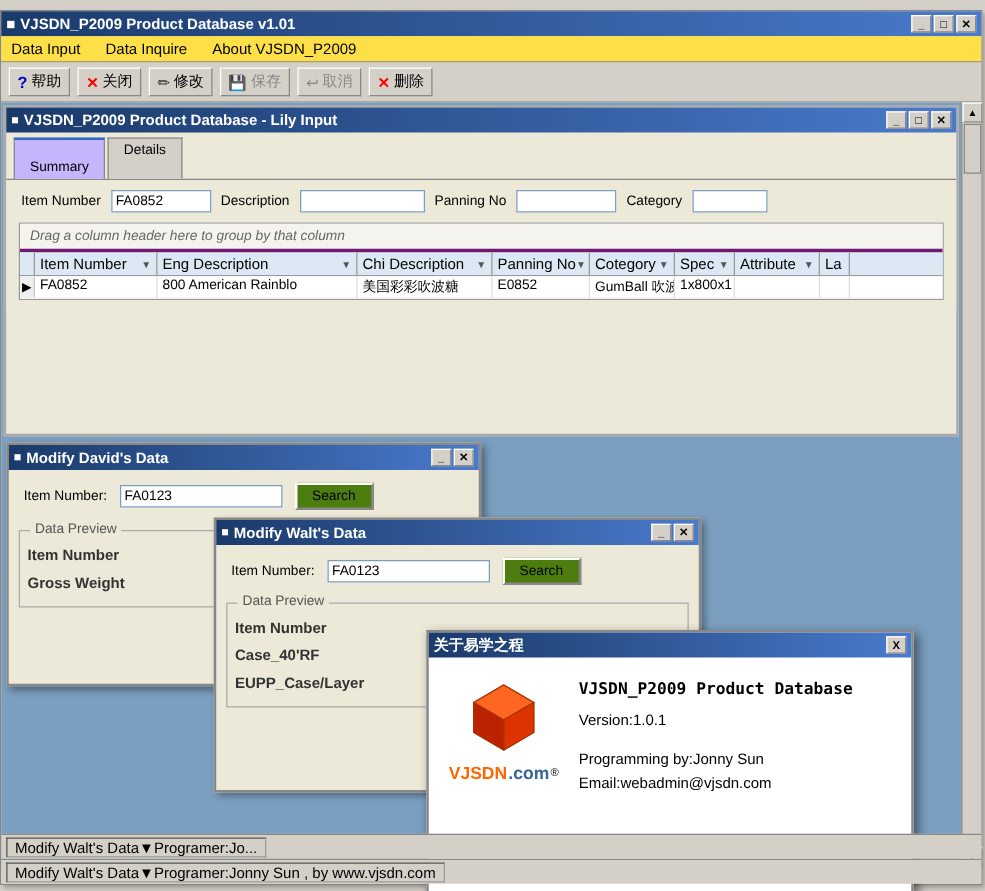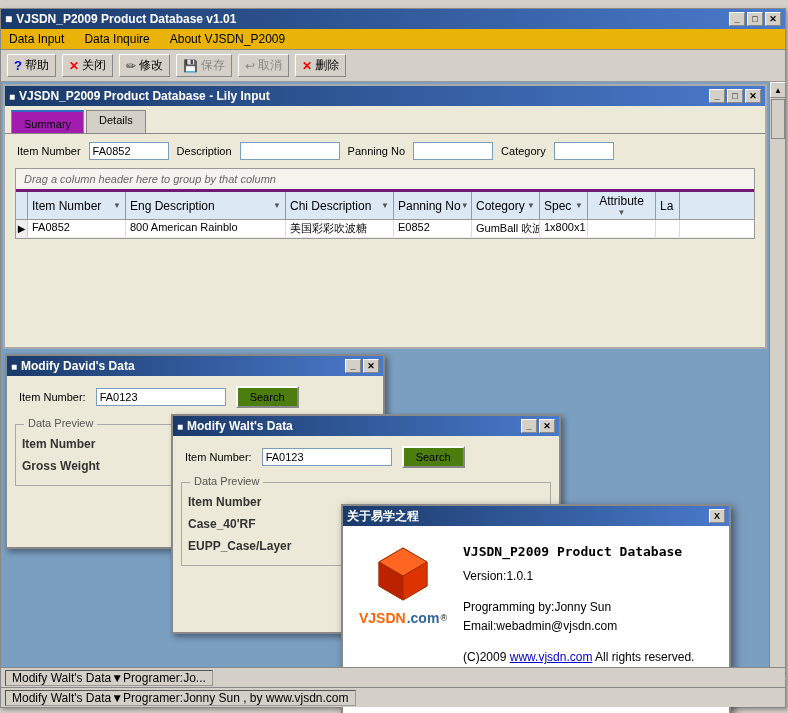--- a/index.html
+++ b/index.html
@@ -43,21 +43,21 @@
     
     .main-window {
       top: 8px; left: 0px;
       width: 786px;
       height: 700px;
     }
     .main-window .title-bar {
       background: linear-gradient(to right, #1a3a6a, #4a7acc);
     }
     .menu-bar {
-      background: #eab308;
+      background: #fde047;
       padding: 2px 4px;
       display: flex;
       gap: 12px;
       border-bottom: 1px solid #888;
     }
     .menu-bar span { cursor: pointer; padding: 1px 4px; }
     .toolbar {
       background: #d4d0c8;
       padding: 4px 6px;
       display: flex;
@@ -93,23 +93,23 @@
     .tab-bar { display: flex; padding: 4px 6px 0; gap: 2px; }
     .tab {
       padding: 3px 12px;
       background: #d4d0c8;
       border: 1px solid #888;
       border-bottom: none;
       cursor: pointer;
       font-size: 11px;
     }
     .tab.active {
-      background: #a21caf;
+      background: #c4b5fd;
       border-top: 2px solid #316ac5;
-      padding-top: 6px;
+      padding-top: 16px;
     }
 
     
     .form-row {
       display: flex;
       align-items: center;
       padding: 4px 8px;
       gap: 8px;
     }
     .field-label { font-size: 11px; white-space: nowrap; }
@@ -382,21 +382,21 @@
               <span class="sort-arrow">▼</span>
             </div>
             <div class="col-header" style="width:68px;">
               <span>Cotegory</span>
               <span class="sort-arrow">▼</span>
             </div>
             <div class="col-header" style="width:48px;">
               <span>Spec</span>
               <span class="sort-arrow">▼</span>
             </div>
-            <div class="col-header" style="width:68px;flex-direction:column;">
+            <div class="col-header" style="width:68px;">
               <span>Attribute</span>
               <span class="sort-arrow">▼</span>
             </div>
             <div class="col-header" style="width:24px;">
               <span>La</span>
             </div>
           </div>
 
           <div class="grid-row">
             <div class="row-indicator">▶</div>
@@ -484,25 +484,20 @@
         </div>
         <div class="about-text">
           <div style="font-weight:bold;font-family:monospace;font-size:13px;margin-bottom:4px;">VJSDN_P2009 Product Database</div>
           <div>Version:1.0.1</div>
           <div style="height:12px;"></div>
           <div>Programming by:Jonny Sun</div>
           <div>
             <span>Email:webadmin@vjsdn.com</span>
           </div>
           <div style="height:12px;"></div>
-          <div>
-            <span>(C)2009</span>
-            <a href="#">www.vjsdn.com</a>
-            <span>All rights reserved.</span>
-          </div>
         </div>
       </div>
     </div>
 
     <div class="scrollbar-v">
       <div style="width:16px;height:16px;background:#d4d0c8;border:1px solid #888;border-top-color:#fff;border-left-color:#fff;display:flex;align-items:center;justify-content:center;font-size:8px;">▲</div>
       <div style="width:14px;height:40px;background:#d4d0c8;border:1px solid #888;margin:1px auto;"></div>
       <div style="position:absolute;bottom:0;width:16px;height:16px;background:#d4d0c8;border:1px solid #888;border-top-color:#fff;border-left-color:#fff;display:flex;align-items:center;justify-content:center;font-size:8px;">▼</div>
     </div>
 

